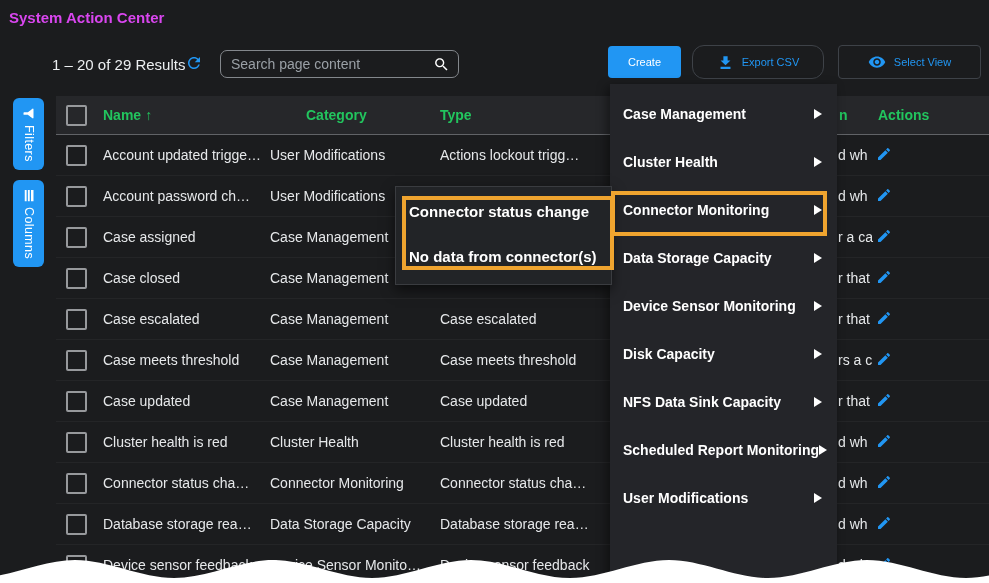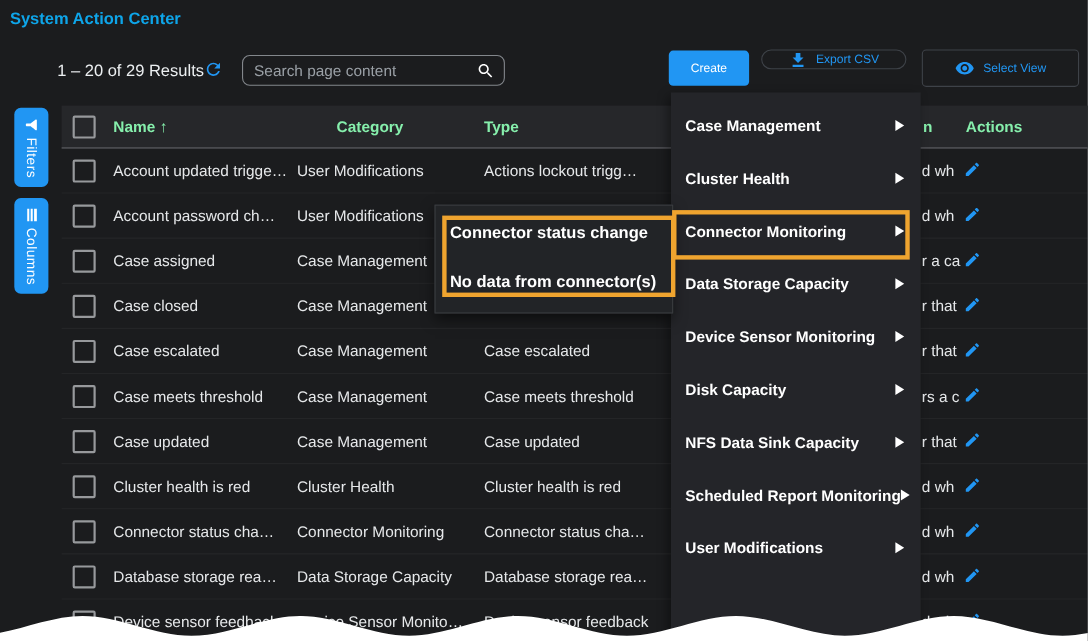--- a/index.html
+++ b/index.html
@@ -1,52 +1,52 @@
 <!DOCTYPE html>
 <html><head>
 <meta charset="utf-8">
 <style>
   html,body{margin:0;padding:0;background:#fff;}
   .screen{
     position:relative;width:989px;height:583px;overflow:hidden;
     background:#1b1c1e;font-family:"Liberation Sans",sans-serif;
     -webkit-font-smoothing:antialiased;
   }
-  .page-title{position:absolute;left:9px;top:9px;font-size:15px;font-weight:600;color:#0ea5e9;}
+  .page-title{position:absolute;left:9px;top:9px;font-size:15px;font-weight:600;color:#d946ef;}
 
   
   .results{position:absolute;left:52px;top:56px;font-size:15px;color:#eceff1;}
   .refresh-btn{position:absolute;left:185px;top:54px;background:none;border:none;padding:0;cursor:pointer;}
   .searchbox{position:absolute;left:220px;top:50px;width:239px;height:28px;border:1px solid #83878c;
     border-radius:7px;display:flex;align-items:center;box-sizing:border-box;background:transparent;}
   .searchbox input{flex:1;min-width:0;background:transparent;border:none;outline:none;color:#d7d9db;
     font-size:14px;padding:0 4px 0 10px;font-family:"Liberation Sans",sans-serif;}
   .searchbox input::placeholder{color:#9aa0a6;}
   .searchbox .mag{margin-right:8px;display:flex;}
 
   .btn{position:absolute;display:flex;align-items:center;justify-content:center;gap:8px;
     font-family:"Liberation Sans",sans-serif;font-size:11px;border-radius:4px;cursor:pointer;box-sizing:border-box;}
   .btn-create{left:608px;top:46px;width:73px;height:32px;background:#2196f3;color:#fff;border:none;}
   .btn-outline{background:transparent;border:1px solid #3e4248;color:#2196f3;}
-  .btn-export{left:692px;top:45px;width:132px;height:18px;border-radius:12px;}
+  .btn-export{left:692px;top:45px;width:132px;height:34px;border-radius:12px;}
   .btn-select{left:838px;top:45px;width:143px;height:34px;}
 
   
   .side-btn{position:absolute;left:13px;width:31px;background:#2196f3;border:none;border-radius:6px;
     display:flex;flex-direction:column;align-items:center;gap:4px;padding:8px 0;cursor:pointer;}
   .side-btn .vtext{writing-mode:vertical-rl;color:#fff;font-size:12.5px;letter-spacing:.4px;
     font-family:"Liberation Sans",sans-serif;}
   .side-btn .side-icon{display:flex;transform:rotate(90deg);}
   .sb-filters{top:98px;}
   .sb-columns{top:180px;}
 
   
   .thead{position:absolute;left:56px;right:0;top:96px;height:38px;background:#26272a;
     border-bottom:1px solid #616367;z-index:1;}
-  .hc{position:absolute;top:11px;font-size:14px;font-weight:700;color:#86efac;white-space:nowrap;}
+  .hc{position:absolute;top:11px;font-size:14px;font-weight:700;color:#22c55e;white-space:nowrap;}
   .arrow-up{font-weight:400;margin-left:4px;}
   .tbody{position:absolute;left:56px;right:0;top:135px;z-index:1;}
   .row{position:relative;height:40px;border-bottom:1px solid rgba(255,255,255,0.045);}
   .cell{position:absolute;top:12px;font-size:14px;color:#e6e8ea;white-space:nowrap;}
   .checkbox{position:absolute;left:10px;width:17px;height:17px;border:2px solid #97999c;
     border-radius:2px;box-sizing:content-box;background:transparent;cursor:pointer;}
   .thead .checkbox{top:9px;}
   .row .checkbox{top:10px;}
   .c-name{left:47px;}  .c-cat{left:214px;} .c-type{left:384px;} .c-desc{left:782px;}
   .h-name{left:47px;}  .h-cat{left:214px;margin-left:36px;} .h-type{left:384px;} .h-frag{left:783px;} .h-act{left:822px;}

